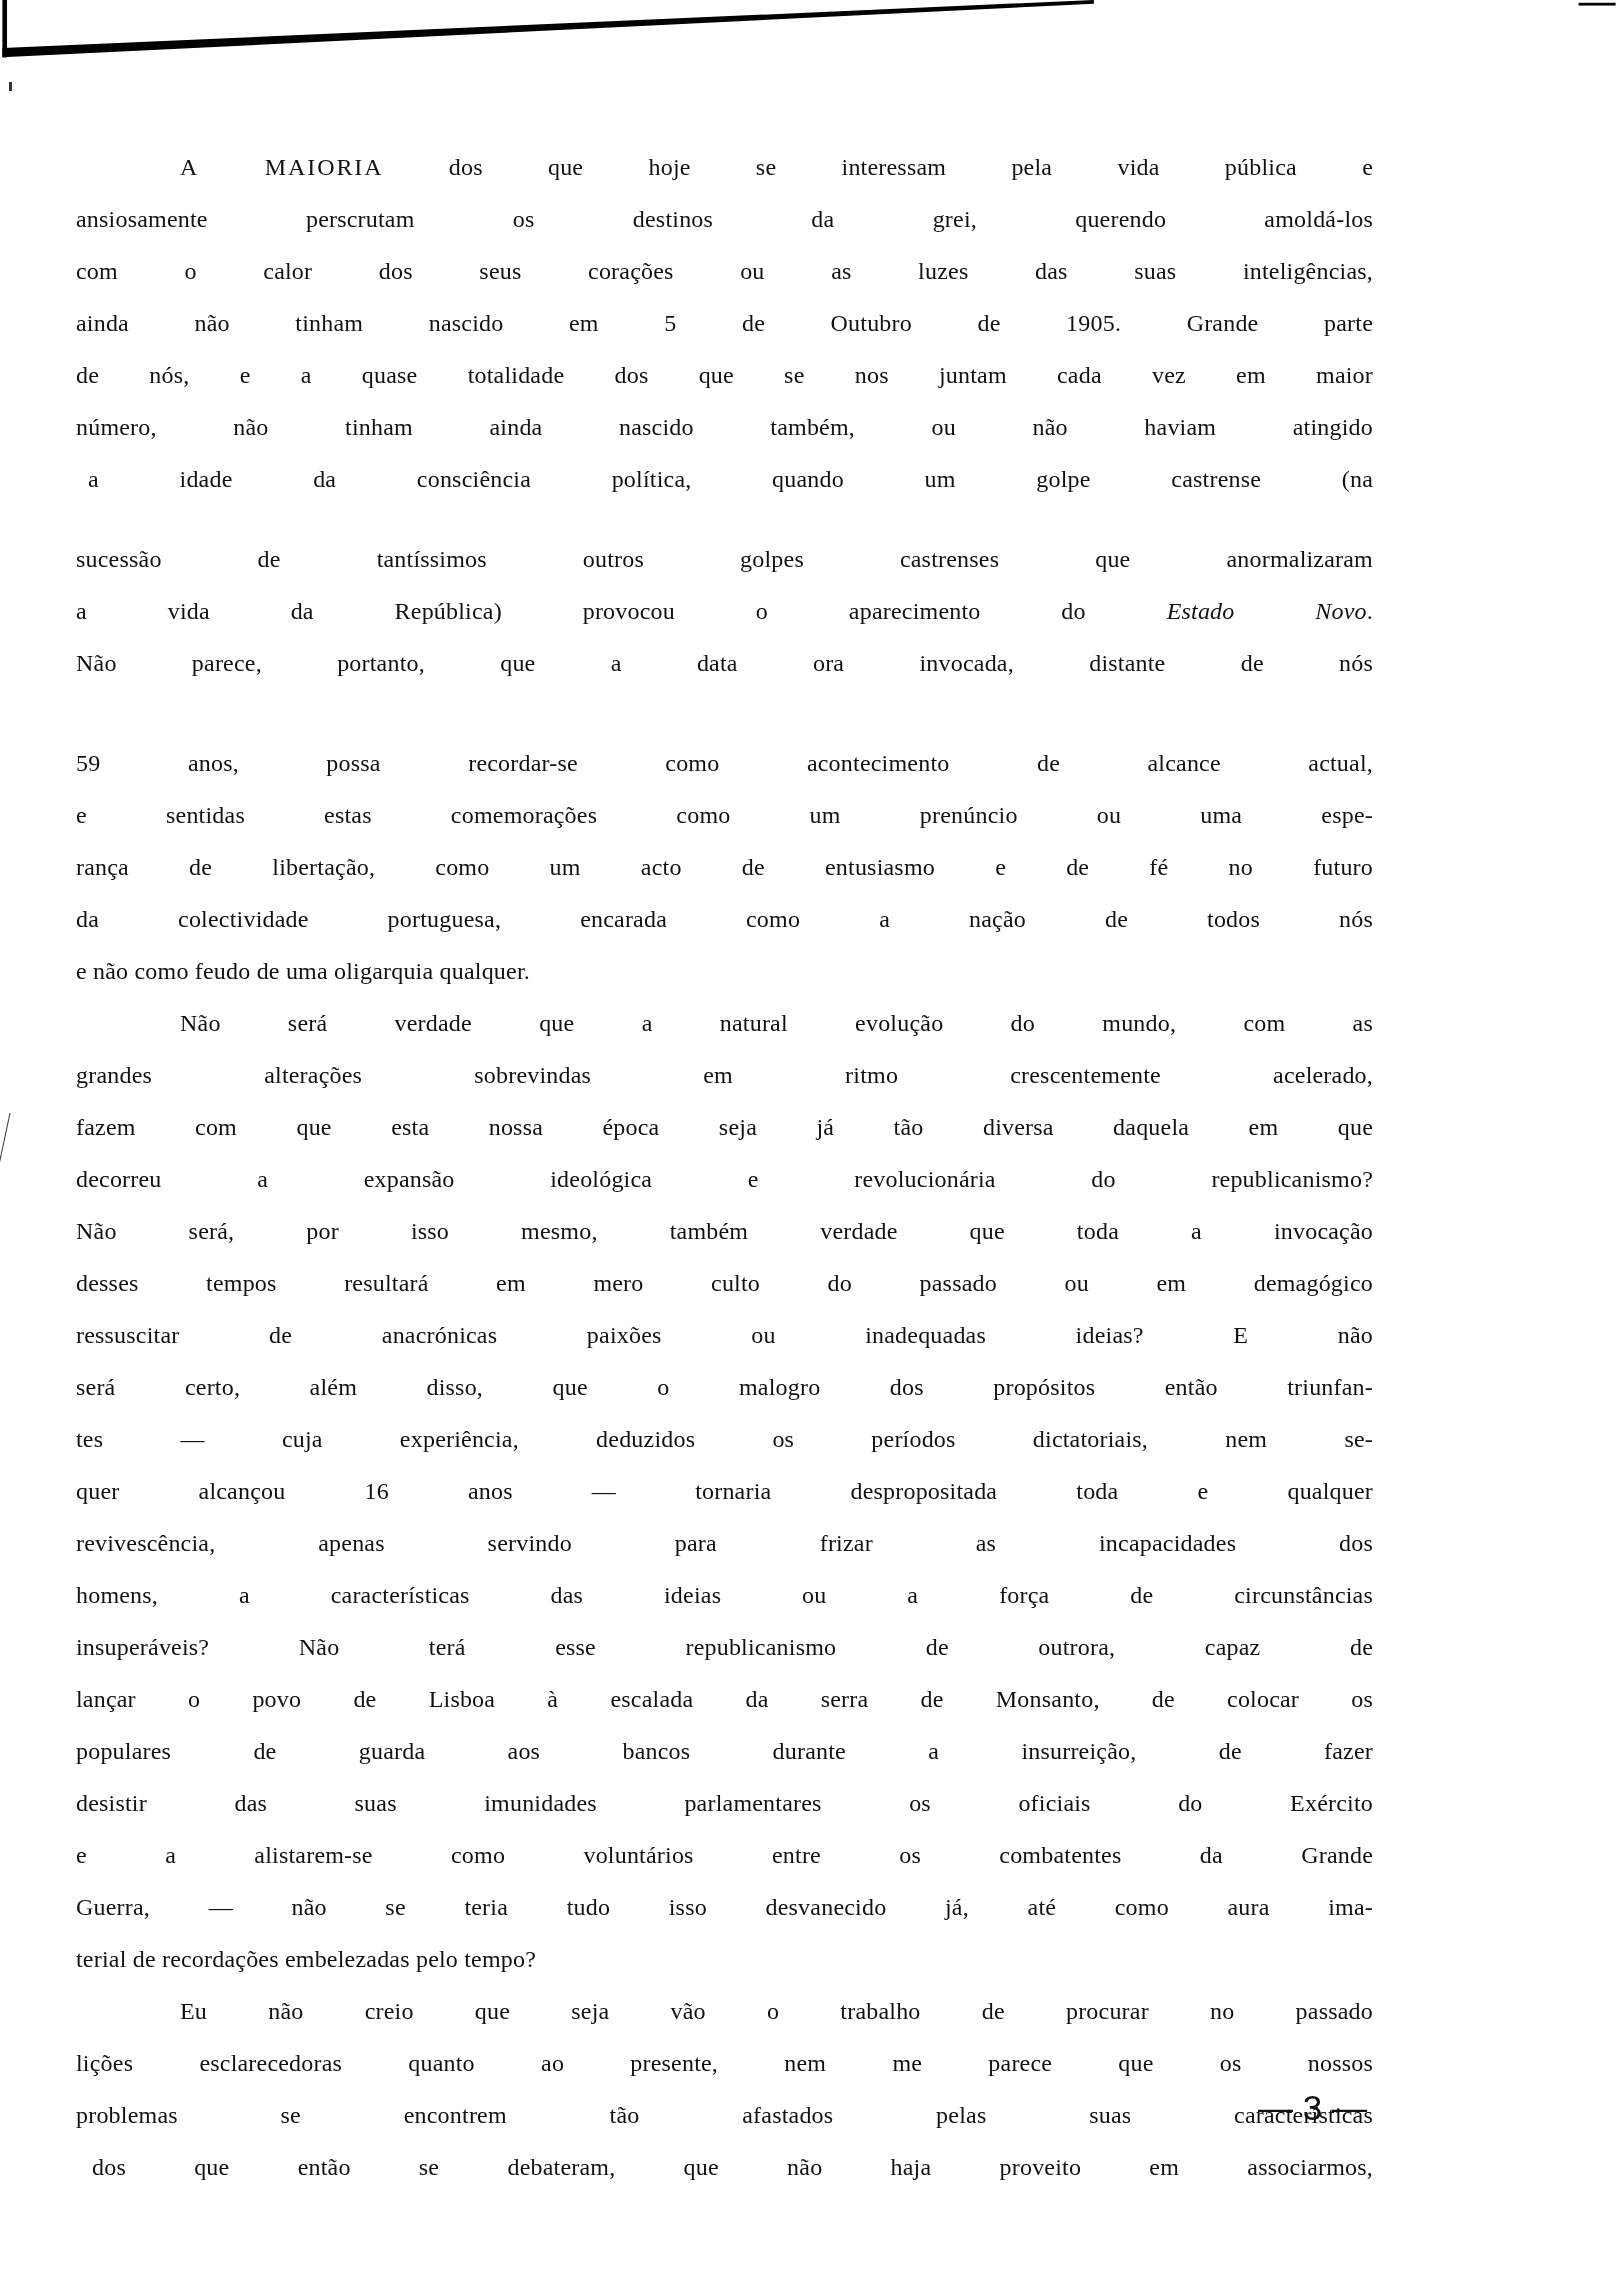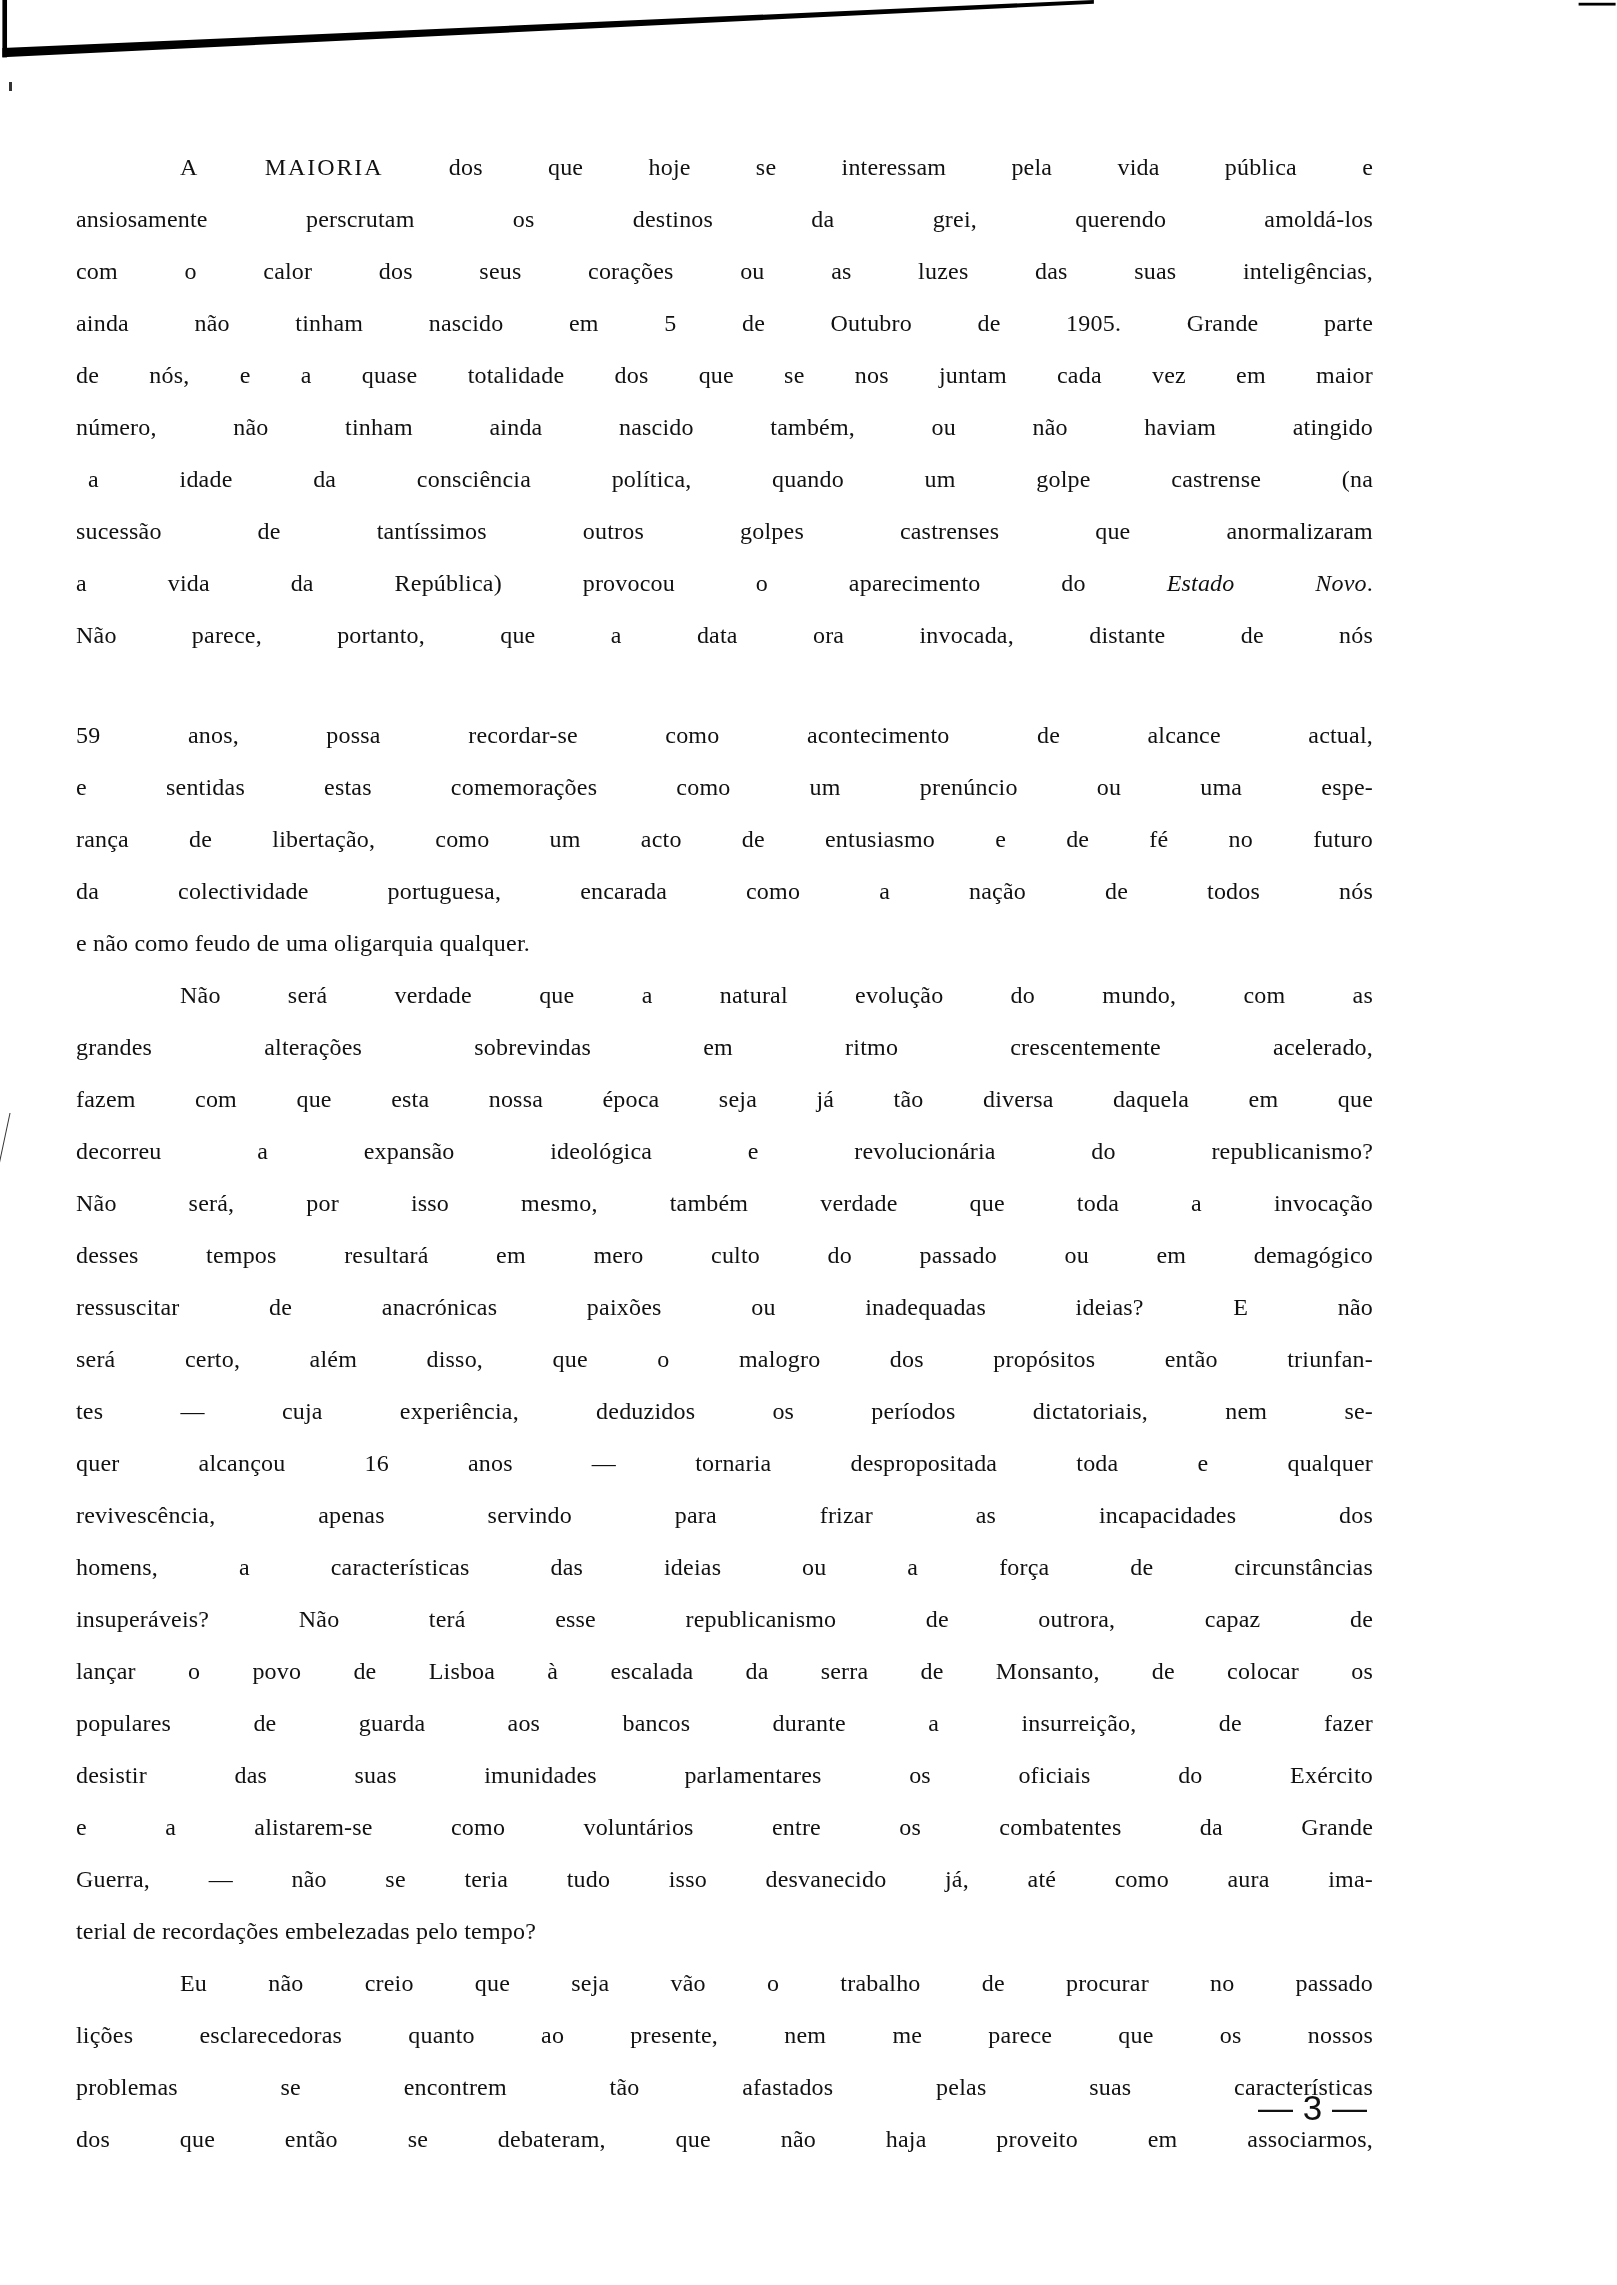--- a/index.html
+++ b/index.html
@@ -86,21 +86,21 @@
 <div class="page-text">
 
   <div>
     <span class="line indent" style="display: block;"><span class="smallcaps">A MAIORIA</span><span> dos que hoje se interessam pela vida pública e</span></span>
     <span class="line" style="display: block;">ansiosamente perscrutam os destinos da grei, querendo amoldá-los</span>
     <span class="line" style="display: block;">com o calor dos seus corações ou as luzes das suas inteligências,</span>
     <span class="line" style="display: block;">ainda não tinham nascido em 5 de Outubro de 1905.  Grande parte</span>
     <span class="line" style="display: block;">de nós, e a quase totalidade dos que se nos juntam cada vez em maior</span>
     <span class="line" style="display: block;">número, não tinham ainda nascido também, ou não haviam atingido</span>
     <span class="line" style="display: block; margin-left: 12px;">a idade da consciência política, quando um golpe castrense (na</span>
-    <span class="line" style="display: block;">sucessão de tantíssimos outros golpes castrenses que anormalizaram</span>
+    <span class="line" style="display: block; margin-top: 28px;">sucessão de tantíssimos outros golpes castrenses que anormalizaram</span>
     <span class="line" style="display: block;"><span>a vida da República) provocou o aparecimento do </span><em>Estado Novo</em><span>.</span></span>
     <span class="line" style="display: block;">Não parece, portanto, que a data ora invocada, distante de nós</span>
     <span class="line" style="display: block; margin-top: 48px;">59 anos, possa recordar-se como acontecimento de alcance actual,</span>
     <span class="line" style="display: block;">e sentidas estas comemorações como um prenúncio ou uma espe-</span>
     <span class="line" style="display: block;">rança de libertação, como um acto de entusiasmo e de fé no futuro</span>
     <span class="line" style="display: block;">da colectividade portuguesa, encarada como a nação de todos nós</span>
     <span class="line last" style="display: block;">e não como feudo de uma oligarquia qualquer.</span>
   </div>
 
   <div>
@@ -122,18 +122,18 @@
     <span class="line" style="display: block;">desistir das suas imunidades parlamentares os oficiais do Exército</span>
     <span class="line" style="display: block;">e a alistarem-se como voluntários entre os combatentes da Grande</span>
     <span class="line" style="display: block;">Guerra, — não se teria tudo isso desvanecido já, até como aura ima-</span>
     <span class="line last" style="display: block;">terial de recordações embelezadas pelo tempo?</span>
   </div>
 
   <div>
     <span class="line indent" style="display: block;">Eu não creio que seja vão o trabalho de procurar no passado</span>
     <span class="line" style="display: block;">lições esclarecedoras quanto ao presente, nem me parece que os nossos</span>
     <span class="line" style="display: block;">problemas se encontrem tão afastados pelas suas características</span>
-    <span class="line" style="display: block;">dos que então se debateram, que não haja proveito em associarmos,</span>
+    <span class="line" style="display: block; margin-left: 16px;">dos que então se debateram, que não haja proveito em associarmos,</span>
   </div>
 </div>
 
 <div class="page-number">— 3 —</div>
 
 
 </body></html>

